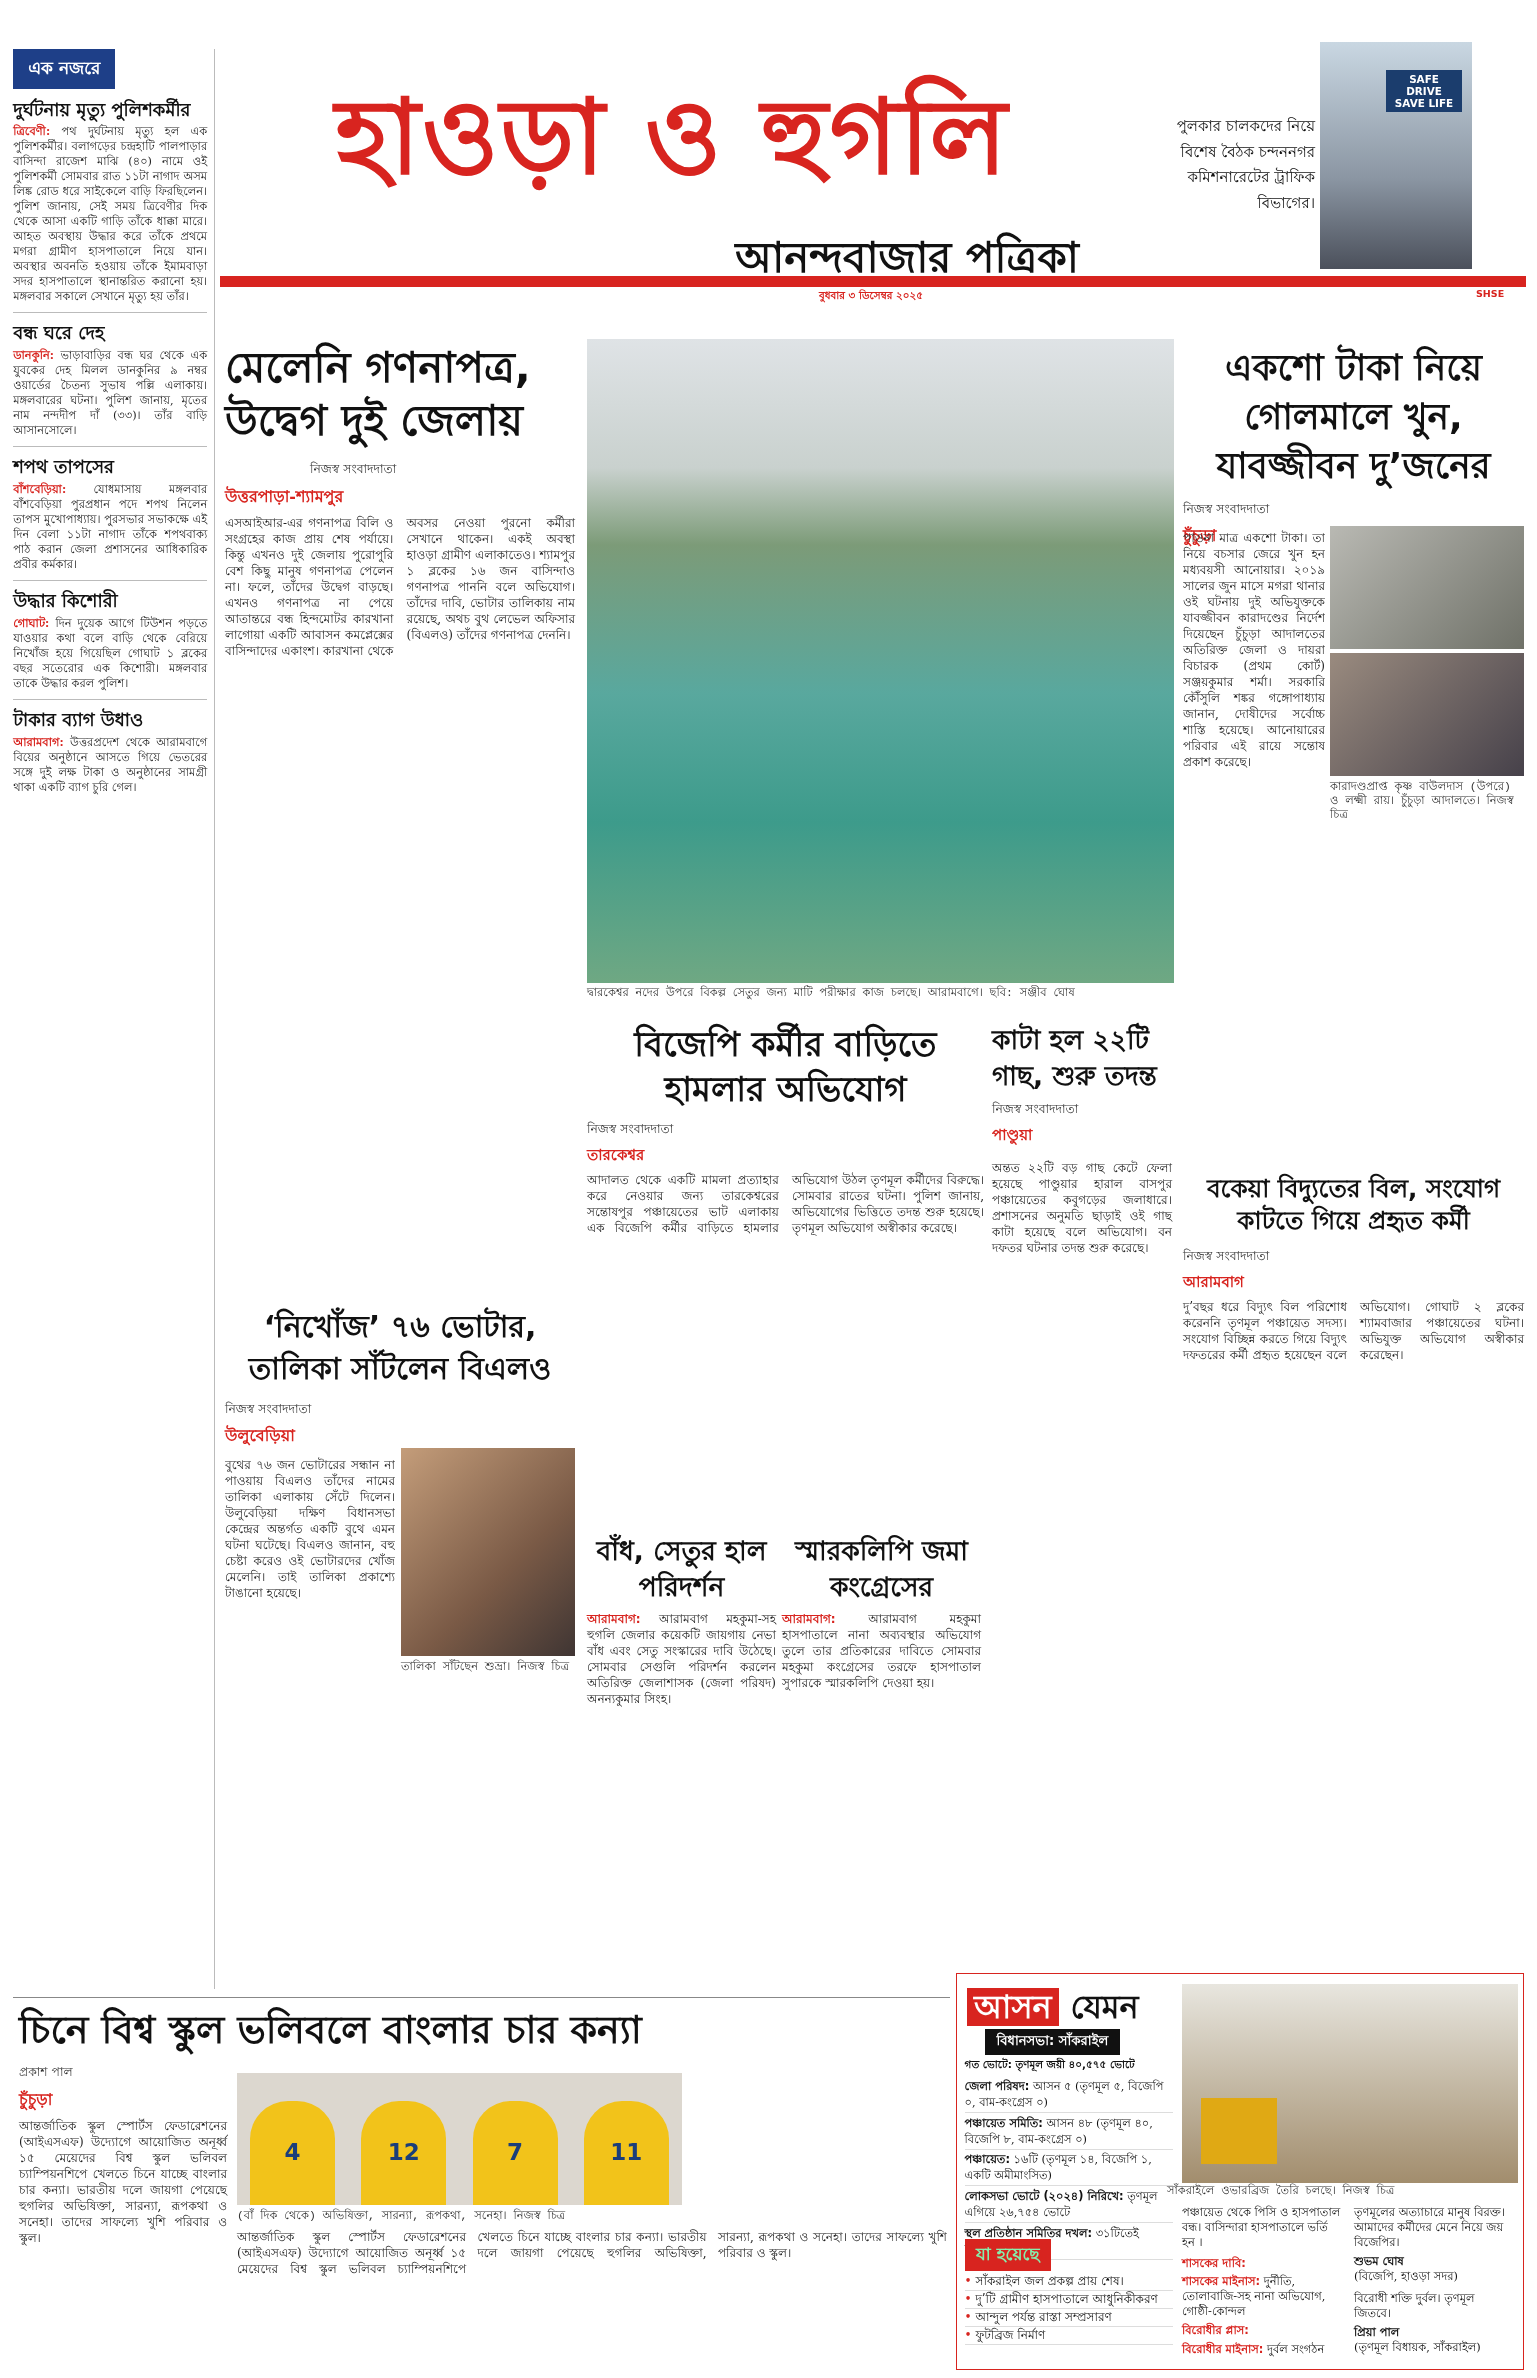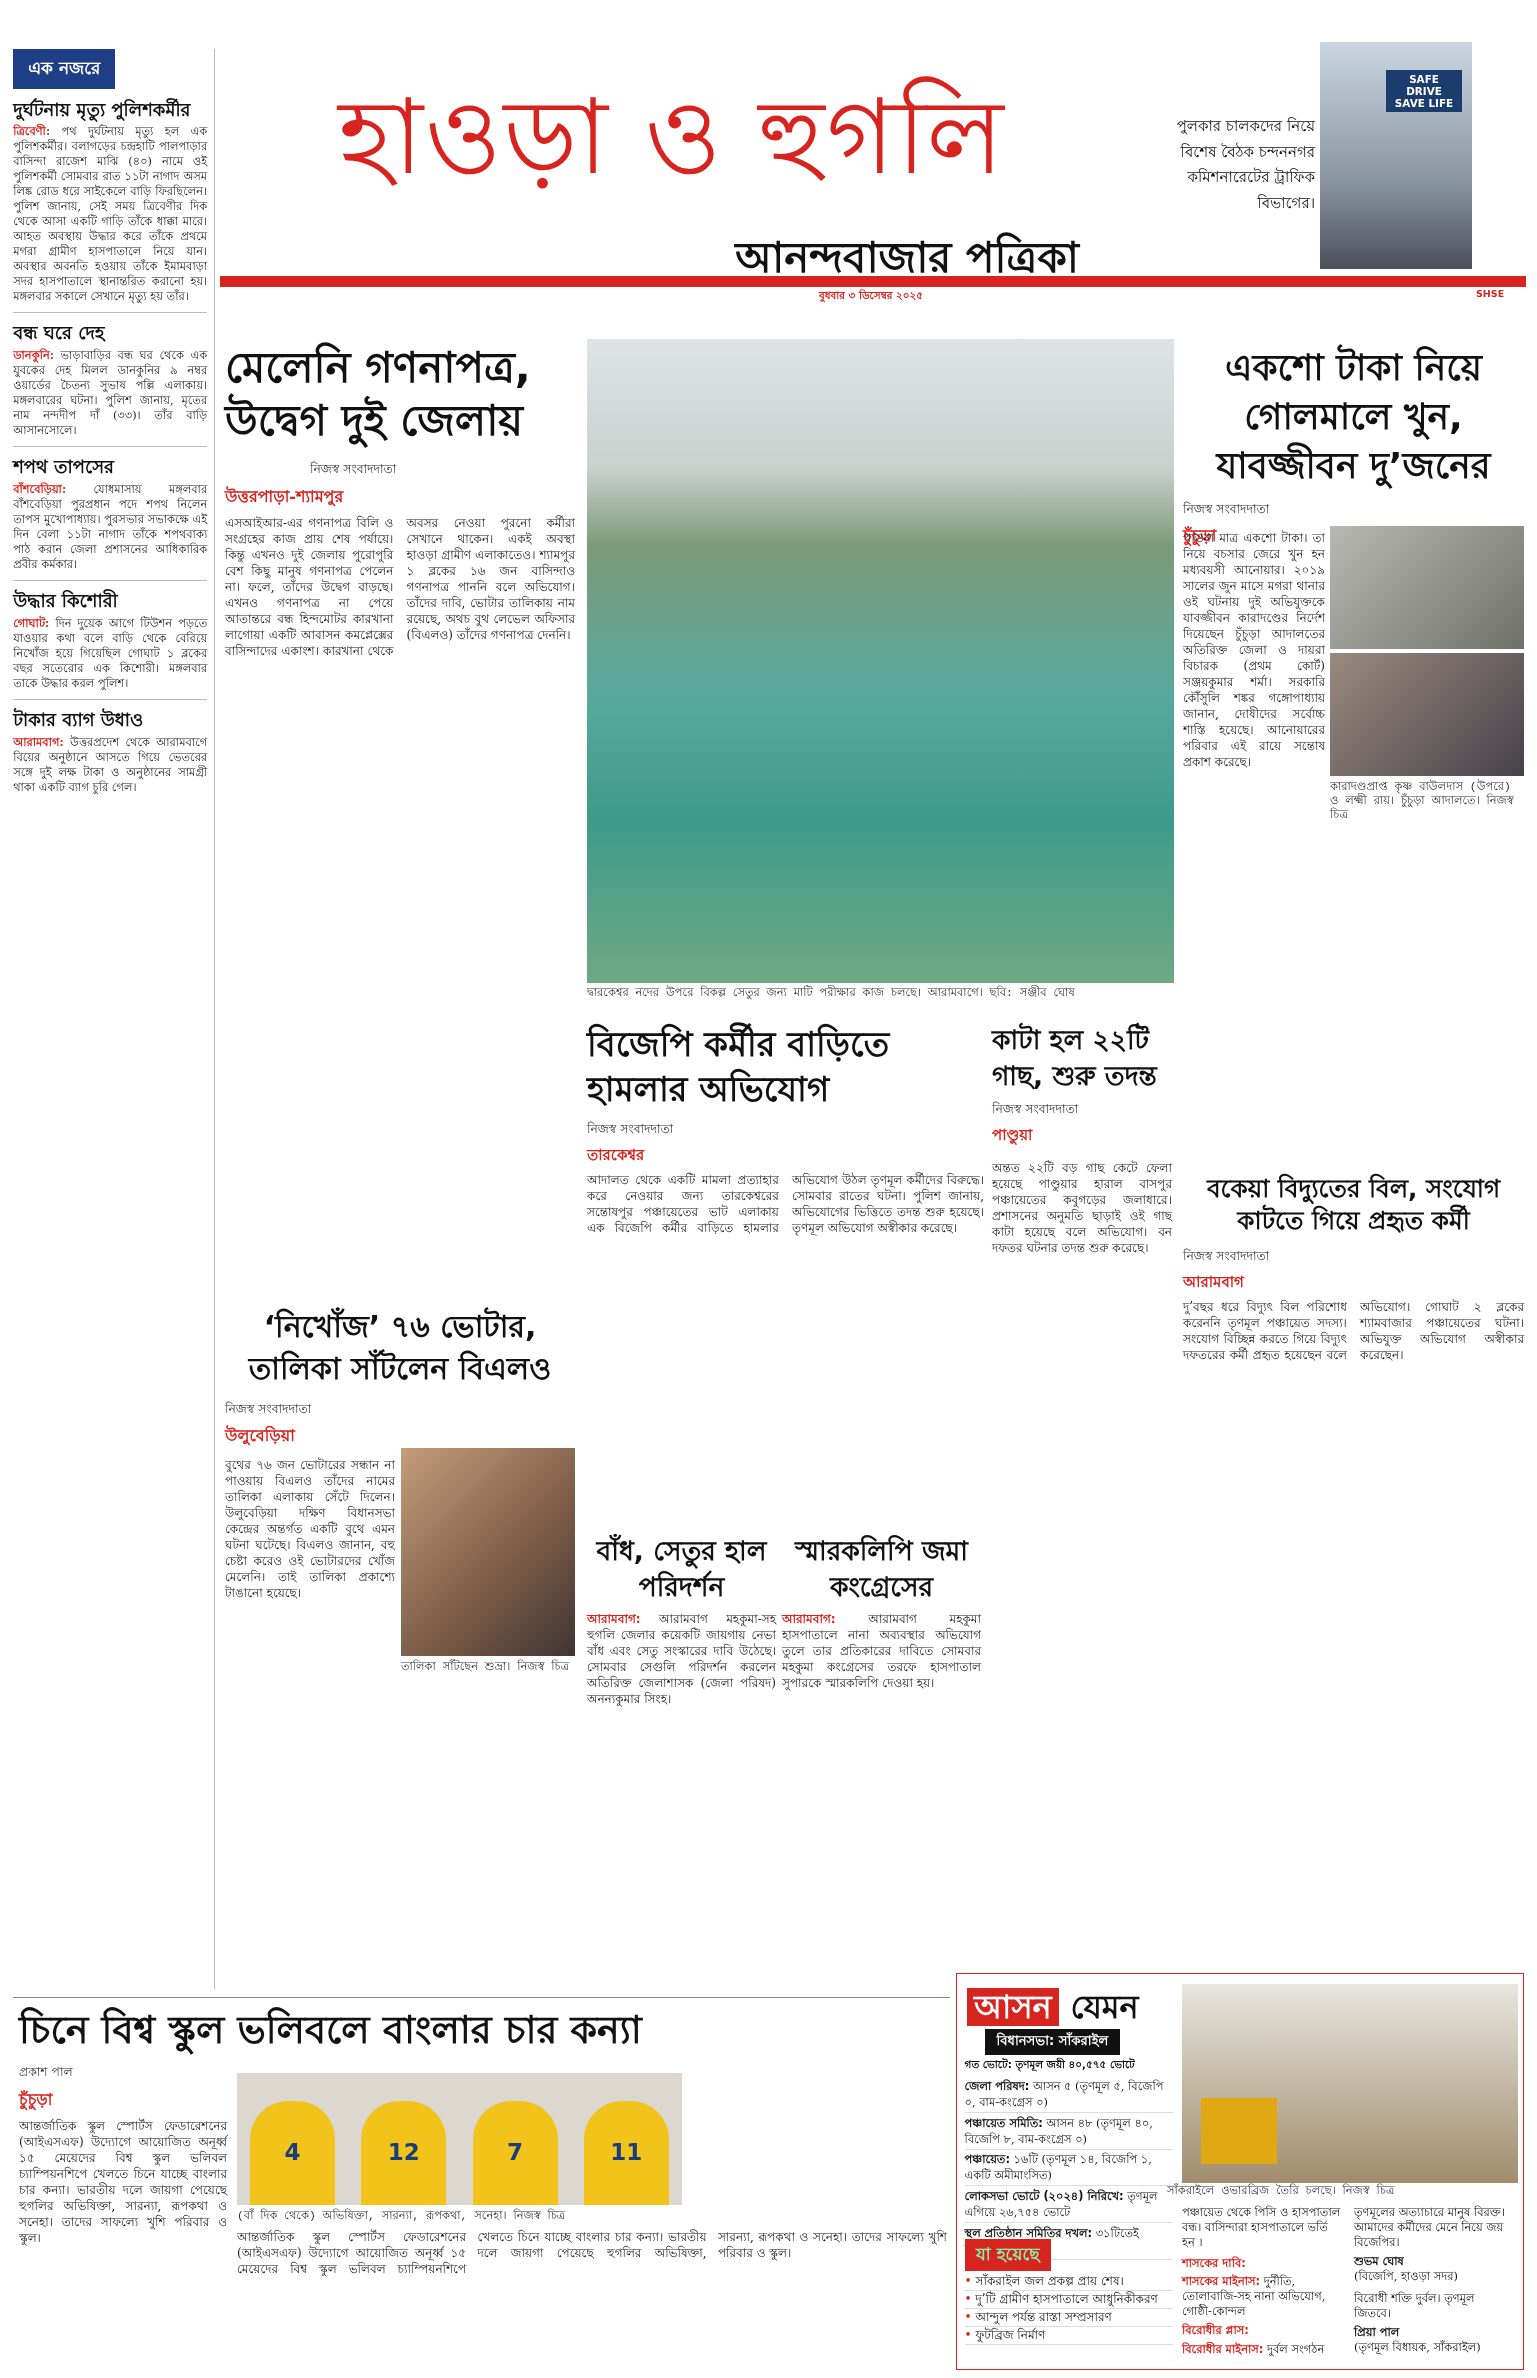--- a/index.html
+++ b/index.html
@@ -15,21 +15,21 @@
 .caption{font-size:11.4px;color:#333;font-family:Liberation Mono, monospace;line-height:14px}
 .rule-v{position:absolute;width:0.9px;background:#bbb}
 .rule-h{position:absolute;height:0.9px;background:#bbb}
 
 .rail{position:absolute;left:13.2px;top:49px;width:194px}
 .rail-tag{background:#1e3f88;color:#fff;font-family:"DejaVu Sans",sans-serif;font-weight:bold;font-size:17px;padding:6px 15px;display:inline-block}
 .rail h3{font-family:"DejaVu Sans",sans-serif;font-size:18px;font-weight:bold;line-height:22px;margin:9.5px 0 3.8px}
 .rail p{font-size:11.4px;line-height:15px;text-align:justify;color:#222}
 .rail .loc{color:#d8241f;font-weight:bold}
 
-.mast-title{color:#d8241f;font-family:"DejaVu Sans",sans-serif;font-weight:normal;font-size:104px;letter-spacing:1.9px}
+.mast-title{color:#d8241f;font-family:"DejaVu Sans",sans-serif;font-weight:bold;font-size:104px;letter-spacing:1.9px}
 .mast-sub{font-family:"DejaVu Sans",sans-serif;font-weight:bold;font-size:42px;color:#111}
 .redbar{background:#d8241f;height:11.4px}
 .box-ason{border:1.9px solid #d8241f}
 .ason-title{font-family:"DejaVu Sans",sans-serif;font-weight:bold;font-size:32px}
 .ason-title .red{background:#d8241f;color:#fff;padding:0 7.6px}
 .stat-list p{font-size:11.4px;line-height:16px;border-bottom:0.9px solid #ddd;padding:1.9px 0}
 .stat-list b{font-family:"DejaVu Sans",sans-serif}
 .bullet li{font-size:12px;line-height:17px;list-style:none;border-bottom:0.9px solid #ddd}
 .bullet li:before{content:"• ";color:#d8241f}
 .badge-section{background:#d8241f;color:#86efac;font-family:"DejaVu Sans",sans-serif;font-weight:bold;font-size:17px;padding:1.9px 11.4px;display:inline-block}
@@ -90,21 +90,21 @@
   <div class="hl" style="font-size:36px;line-height:49px;text-align:center">একশো টাকা নিয়ে গোলমালে খুন, যাবজ্জীবন দু’জনের</div>
   <div class="byline" style="margin-top:9.5px">নিজস্ব সংবাদদাতা</div>
   <div class="dateline" style="font-size:16px">চুঁচুড়া</div>
 </div>
 <div class="abs body-text" style="left:1183px;top:530px;width:142px;height:492px;overflow:hidden">পাওনা মাত্র একশো টাকা। তা নিয়ে বচসার জেরে খুন হন মধ্যবয়সী আনোয়ার। ২০১৯ সালের জুন মাসে মগরা থানার ওই ঘটনায় দুই অভিযুক্তকে যাবজ্জীবন কারাদণ্ডের নির্দেশ দিয়েছেন চুঁচুড়া আদালতের অতিরিক্ত জেলা ও দায়রা বিচারক (প্রথম কোর্ট) সঞ্জয়কুমার শর্মা। সরকারি কৌঁসুলি শঙ্কর গঙ্গোপাধ্যায় জানান, দোষীদের সর্বোচ্চ শাস্তি হয়েছে। আনোয়ারের পরিবার এই রায়ে সন্তোষ প্রকাশ করেছে।</div>
 <div class="abs photo" style="left:1330px;top:526px;width:194px;height:123px;background:linear-gradient(135deg,#b9b9b3,#6f7168)"></div>
 <div class="abs photo" style="left:1330px;top:653px;width:194px;height:123px;background:linear-gradient(135deg,#9a8b7f,#46414a)"></div>
 <div class="abs caption" style="left:1330px;top:780px;width:194px">কারাদণ্ডপ্রাপ্ত কৃষ্ণ বাউলদাস (উপরে) ও লক্ষ্মী রায়। চুঁচুড়া আদালতে। নিজস্ব চিত্র</div>
 
 <div class="abs" style="left:587px;top:1022px;width:397px">
-  <div class="hl" style="font-size:34px;line-height:45px;text-align:left">বিজেপি কর্মীর বাড়িতে হামলার অভিযোগ</div>
+  <div class="hl" style="font-size:34px;line-height:45px;text-align:center">বিজেপি কর্মীর বাড়িতে হামলার অভিযোগ</div>
   <div class="byline" style="margin-top:7.6px">নিজস্ব সংবাদদাতা</div>
   <div class="dateline" style="font-size:15px">তারকেশ্বর</div>
   <div class="body-text cols2" style="height:303px;margin-top:3.8px">আদালত থেকে একটি মামলা প্রত্যাহার করে নেওয়ার জন্য তারকেশ্বরের সন্তোষপুর পঞ্চায়েতের ভাট এলাকায় এক বিজেপি কর্মীর বাড়িতে হামলার অভিযোগ উঠল তৃণমূল কর্মীদের বিরুদ্ধে। সোমবার রাতের ঘটনা। পুলিশ জানায়, অভিযোগের ভিত্তিতে তদন্ত শুরু হয়েছে। তৃণমূল অভিযোগ অস্বীকার করেছে।</div>
 </div>
 
 <div class="abs" style="left:992px;top:1022px;width:180px">
   <div class="hl" style="font-size:26.5px;line-height:36px">কাটা হল ২২টি গাছ, শুরু তদন্ত</div>
   <div class="byline" style="margin-top:5.7px">নিজস্ব সংবাদদাতা</div>
   <div class="dateline" style="font-size:15px">পাণ্ডুয়া</div>
   <div class="body-text" style="margin-top:12px">অন্তত ২২টি বড় গাছ কেটে ফেলা হয়েছে পাণ্ডুয়ার হারাল বাসপুর পঞ্চায়েতের কবুগড়ের জলাধারে। প্রশাসনের অনুমতি ছাড়াই ওই গাছ কাটা হয়েছে বলে অভিযোগ। বন দফতর ঘটনার তদন্ত শুরু করেছে।</div>

